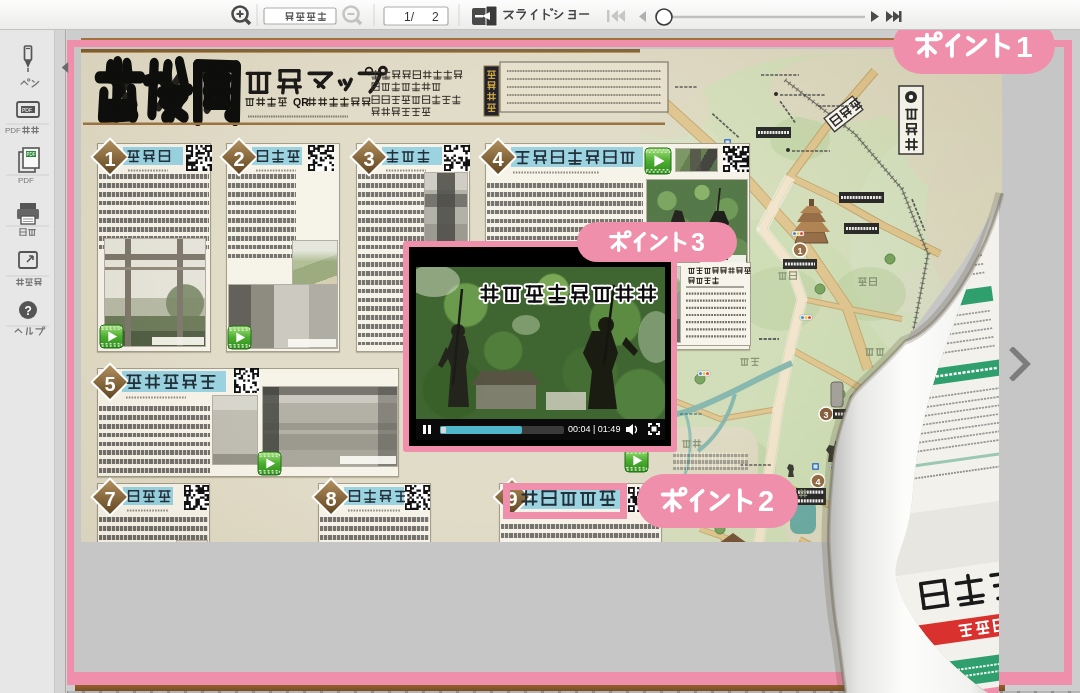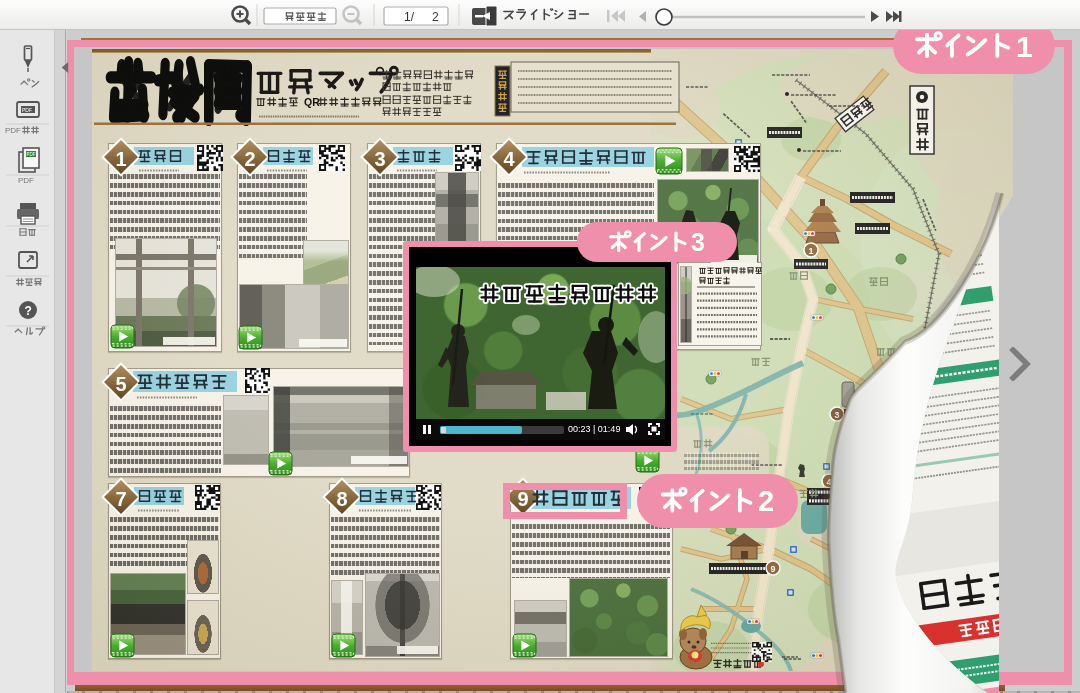--- a/index.html
+++ b/index.html
@@ -9,21 +9,21 @@
 .card{position:absolute;background:#f5f1e6;border:1px solid #98917e;box-shadow:0 1px 1px rgba(100,90,60,.35)}
 .btitle{position:absolute;background:#8ecddd}
 </style></head><body>
 <div id="stage">
 <div class="abs" style="left:0;top:30px;width:1080px;height:663px;background:#cdcdcd"></div>
     <div class="abs" style="left:81px;top:38px;width:924px;height:2px;background:#a0733c"></div>
     <div class="abs" style="left:67px;top:40px;width:1005px;height:645px;background:#f08fab"></div>
     <div class="abs" style="left:74px;top:47px;width:990px;height:625px;background:#c6c6c6"></div>
     <div class="abs" style="left:75px;top:685px;width:930px;height:6px;background:linear-gradient(#935f2e,#7a4e24)"></div>
     <div class="abs" style="left:0;top:691px;width:1080px;height:2px;background:repeating-linear-gradient(90deg,#b5b5b5 0 14px,#8f8f8f 14px 17px)"></div>
-    <div class="abs" id="page" style="left:92px;top:49px;width:921px;height:622px;background:#ddd7c1;clip-path:polygon(0 0, 921px 0, 921px 146px, 882px 213px, 824px 292px, 767px 355px, 751px 421px, 747px 491px, 757px 591px, 764px 622px, 0 622px);overflow:hidden">
+    <div class="abs" id="page" style="left:81px;top:49px;width:921px;height:493px;background:#ddd7c1;clip-path:polygon(0 0, 921px 0, 921px 146px, 882px 213px, 824px 292px, 767px 355px, 751px 421px, 747px 491px, 757px 591px, 764px 622px, 0 622px);overflow:hidden">
       <div class="abs" style="left:0;top:0;width:921px;height:2.5px;background:#7a5526"></div>
       <div class="abs" style="left:0;top:2.5px;width:921px;height:1.5px;background:#b08a4e"></div>
       <svg class="abs" style="left:559px;top:0;width:362px;height:622px" viewBox="0 0 362 622">
         <rect x="0" y="0" width="362" height="622" fill="#dbd5bd"></rect>
         <ellipse cx="190" cy="120" rx="175" ry="115" fill="#ccdcb2" opacity="0.75"></ellipse>
         <ellipse cx="120" cy="330" rx="130" ry="160" fill="#c8d9ad" opacity="0.8"></ellipse>
         <ellipse cx="240" cy="430" rx="140" ry="170" fill="#c8d9ad" opacity="0.75"></ellipse>
         <ellipse cx="80" cy="530" rx="110" ry="115" fill="#cddcb4" opacity="0.7"></ellipse>
         <ellipse cx="300" cy="200" rx="90" ry="120" fill="#d2dfc0" opacity="0.6"></ellipse>
         <ellipse cx="40" cy="150" rx="60" ry="80" fill="#d5e0c2" opacity="0.5"></ellipse>
@@ -1182,21 +1182,21 @@
       <path d="M234.8,18.5 L234.8,34.1" stroke="#0d0d0d" stroke-width="2.30" fill="none" stroke-linecap="round" opacity="1.0"></path>
       <path d="M223.0,22.7 L239.0,22.7" stroke="#0d0d0d" stroke-width="2.30" fill="none" stroke-linecap="round" opacity="1.0"></path>
       <path d="M223.0,30.3 L239.0,30.3" stroke="#0d0d0d" stroke-width="2.30" fill="none" stroke-linecap="round" opacity="1.0"></path>
     </svg>
     <div class="abs" style="left:416px;top:419px;width:249px;height:21px;background:#0a0a0a">
 <div class="abs" style="left:7px;top:6px;width:3px;height:9px;background:#fff"></div>
 <div class="abs" style="left:12px;top:6px;width:3px;height:9px;background:#fff"></div>
 <div class="abs" style="left:24px;top:6.5px;width:124px;height:8px;background:#3a3a3a;border-radius:2px"></div>
 <div class="abs" style="left:24px;top:6.5px;width:82px;height:8px;background:#4fb7c9;border-radius:2px"></div>
 <div class="abs" style="left:25px;top:7.5px;width:5px;height:6px;background:#d8d8d8"></div>
-<div class="abs" style="left:152px;top:5px;width:76px;height:11px;color:#fff;font-size:9px;font-family:'Liberation Sans',sans-serif">00:23 | 01:49</div>
+<div class="abs" style="left:152px;top:5px;width:76px;height:11px;color:#fff;font-size:9px;font-family:'Liberation Sans',sans-serif">00:04 | 01:49</div>
 <svg class="abs" style="left:209px;top:4px;width:14px;height:13px" viewBox="0 0 14 13">
         <path d="M1,4 L4,4 L8,1 L8,12 L4,9 L1,9 Z" fill="#fff"></path>
         <path d="M10,3 Q13,6.5 10,10" stroke="#fff" stroke-width="1.3" fill="none"></path>
       </svg>
 <svg class="abs" style="left:232px;top:4px;width:12px;height:12px" viewBox="0 0 12 12">
         <path d="M1,4 L1,1 L4,1 M8,1 L11,1 L11,4 M11,8 L11,11 L8,11 M4,11 L1,11 L1,8" stroke="#fff" stroke-width="1.8" fill="none"></path>
         <rect x="3.5" y="3.5" width="5" height="5" fill="#fff"></rect>
       </svg>
 </div>
     <svg class="abs" style="left:0;top:0;width:1080px;height:693px" viewBox="0 0 1080 693">

